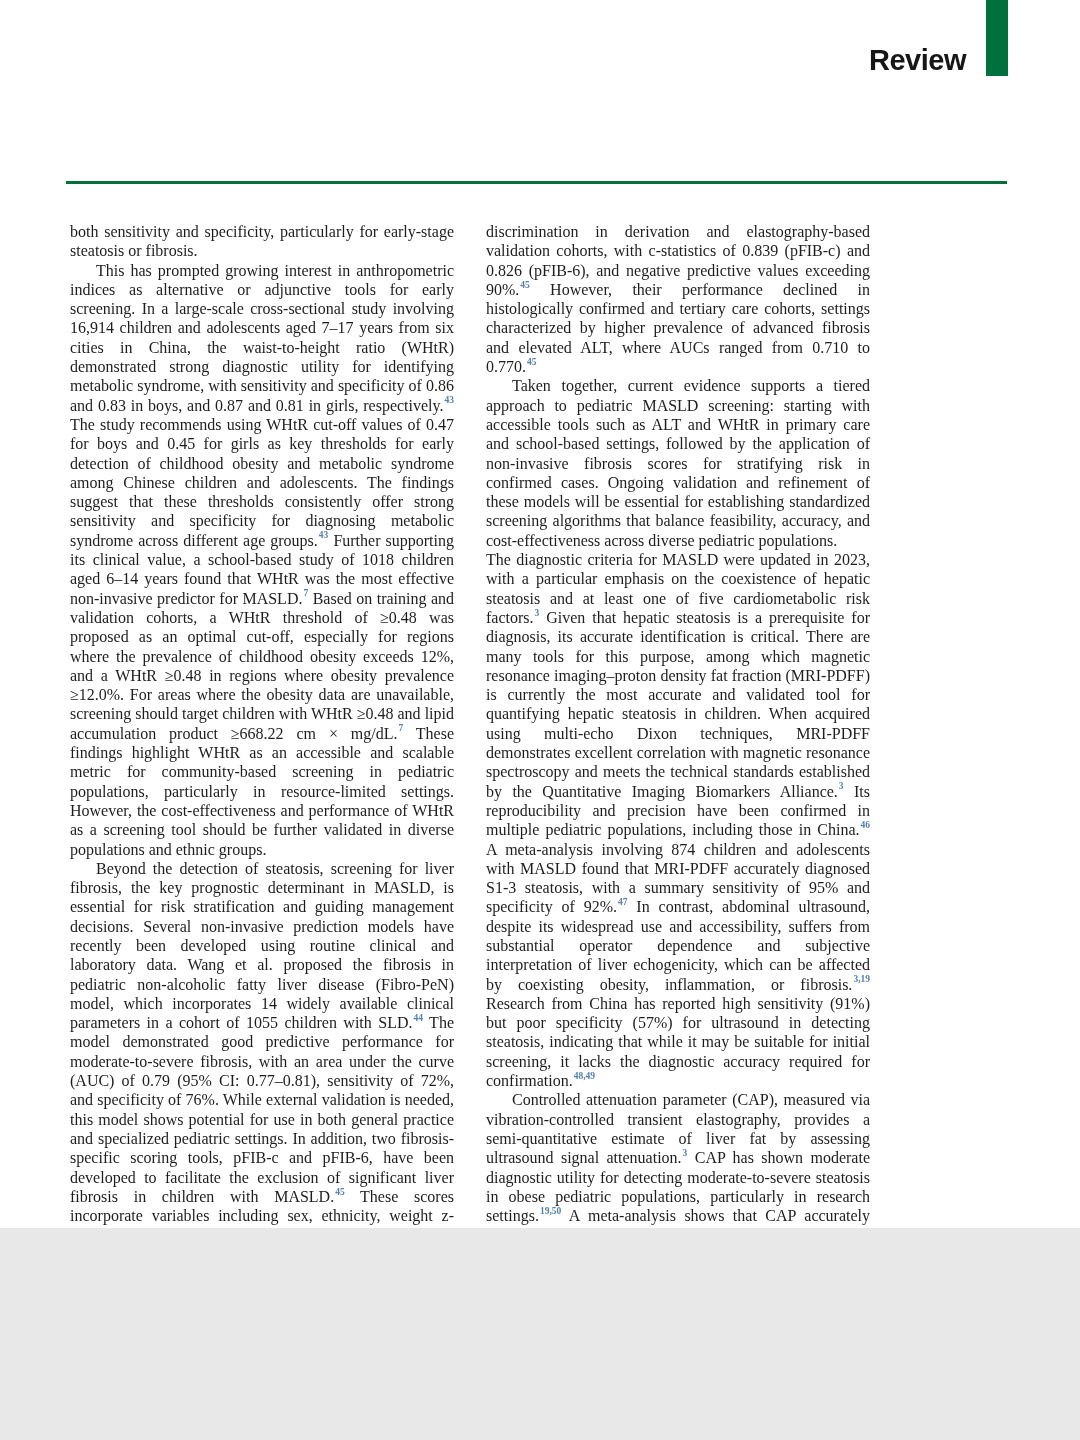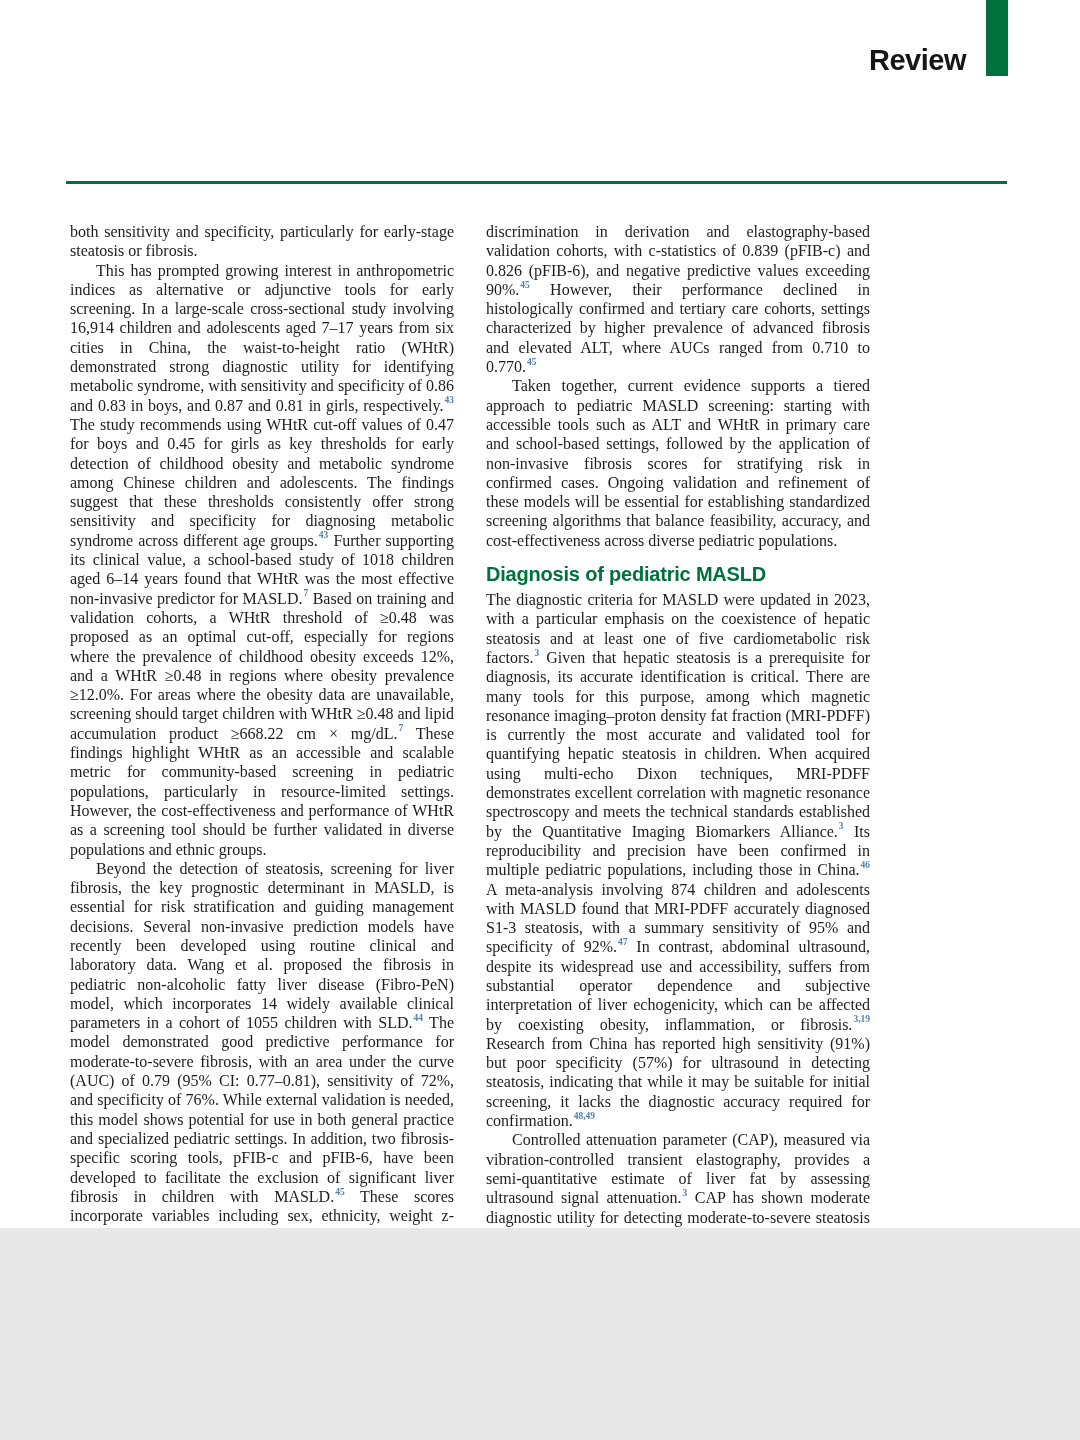--- a/index.html
+++ b/index.html
@@ -96,21 +96,20 @@
 
   <div class="columns">
     <div class="col">
         <p class="body-p">both sensitivity and specificity, particularly for early-stage steatosis or fibrosis.</p>
         <p class="body-p indent">This has prompted growing interest in anthropometric indices as alternative or adjunctive tools for early screening. In a large-scale cross-sectional study involving 16,914 children and adolescents aged 7–17 years from six cities in China, the waist-to-height ratio (WHtR) demonstrated strong diagnostic utility for identifying metabolic syndrome, with sensitivity and specificity of 0.86 and 0.83 in boys, and 0.87 and 0.81 in girls, respectively.<sup class="ref">43</sup> The study recommends using WHtR cut-off values of 0.47 for boys and 0.45 for girls as key thresholds for early detection of childhood obesity and metabolic syndrome among Chinese children and adolescents. The findings suggest that these thresholds consistently offer strong sensitivity and specificity for diagnosing metabolic syndrome across different age groups.<sup class="ref">43</sup> Further supporting its clinical value, a school-based study of 1018 children aged 6–14 years found that WHtR was the most effective non-invasive predictor for MASLD.<sup class="ref">7</sup> Based on training and validation cohorts, a WHtR threshold of ≥0.48 was proposed as an optimal cut-off, especially for regions where the prevalence of childhood obesity exceeds 12%, and a WHtR ≥0.48 in regions where obesity prevalence ≥12.0%. For areas where the obesity data are unavailable, screening should target children with WHtR ≥0.48 and lipid accumulation product ≥668.22 cm × mg/dL.<sup class="ref">7</sup> These findings highlight WHtR as an accessible and scalable metric for community-based screening in pediatric populations, particularly in resource-limited settings. However, the cost-effectiveness and performance of WHtR as a screening tool should be further validated in diverse populations and ethnic groups.</p>
         <p class="body-p indent cont">Beyond the detection of steatosis, screening for liver fibrosis, the key prognostic determinant in MASLD, is essential for risk stratification and guiding management decisions. Several non-invasive prediction models have recently been developed using routine clinical and laboratory data. Wang et al. proposed the fibrosis in pediatric non-alcoholic fatty liver disease (Fibro-PeN) model, which incorporates 14 widely available clinical parameters in a cohort of 1055 children with SLD.<sup class="ref">44</sup> The model demonstrated good predictive performance for moderate-to-severe fibrosis, with an area under the curve (AUC) of 0.79 (95% CI: 0.77–0.81), sensitivity of 72%, and specificity of 76%. While external validation is needed, this model shows potential for use in both general practice and specialized pediatric settings. In addition, two fibrosis-specific scoring tools, pFIB-c and pFIB-6, have been developed to facilitate the exclusion of significant liver fibrosis in children with MASLD.<sup class="ref">45</sup> These scores incorporate variables including sex, ethnicity, weight z-score, homeostatic model assessment–insulin resistance, ALT levels, and hypertension status. Both models demonstrated strong</p>
       </div>
     <div class="col">
         <p class="body-p">discrimination in derivation and elastography-based validation cohorts, with c-statistics of 0.839 (pFIB-c) and 0.826 (pFIB-6), and negative predictive values exceeding 90%.<sup class="ref">45</sup> However, their performance declined in histologically confirmed and tertiary care cohorts, settings characterized by higher prevalence of advanced fibrosis and elevated ALT, where AUCs ranged from 0.710 to 0.770.<sup class="ref">45</sup></p>
         <p class="body-p indent">Taken together, current evidence supports a tiered approach to pediatric MASLD screening: starting with accessible tools such as ALT and WHtR in primary care and school-based settings, followed by the application of non-invasive fibrosis scores for stratifying risk in confirmed cases. Ongoing validation and refinement of these models will be essential for establishing standardized screening algorithms that balance feasibility, accuracy, and cost-effectiveness across diverse pediatric populations.</p>
-        <div class="section-heading">Diagnosis of pediatric MASLD</div>
         <p class="body-p">The diagnostic criteria for MASLD were updated in 2023, with a particular emphasis on the coexistence of hepatic steatosis and at least one of five cardiometabolic risk factors.<sup class="ref">3</sup> Given that hepatic steatosis is a prerequisite for diagnosis, its accurate identification is critical. There are many tools for this purpose, among which magnetic resonance imaging–proton density fat fraction (MRI-PDFF) is currently the most accurate and validated tool for quantifying hepatic steatosis in children. When acquired using multi-echo Dixon techniques, MRI-PDFF demonstrates excellent correlation with magnetic resonance spectroscopy and meets the technical standards established by the Quantitative Imaging Biomarkers Alliance.<sup class="ref">3</sup> Its reproducibility and precision have been confirmed in multiple pediatric populations, including those in China.<sup class="ref">46</sup> A meta-analysis involving 874 children and adolescents with MASLD found that MRI-PDFF accurately diagnosed S1-3 steatosis, with a summary sensitivity of 95% and specificity of 92%.<sup class="ref">47</sup> In contrast, abdominal ultrasound, despite its widespread use and accessibility, suffers from substantial operator dependence and subjective interpretation of liver echogenicity, which can be affected by coexisting obesity, inflammation, or fibrosis.<sup class="ref">3,19</sup> Research from China has reported high sensitivity (91%) but poor specificity (57%) for ultrasound in detecting steatosis, indicating that while it may be suitable for initial screening, it lacks the diagnostic accuracy required for confirmation.<sup class="ref">48,49</sup></p>
         <p class="body-p indent cont">Controlled attenuation parameter (CAP), measured via vibration-controlled transient elastography, provides a semi-quantitative estimate of liver fat by assessing ultrasound signal attenuation.<sup class="ref">3</sup> CAP has shown moderate diagnostic utility for detecting moderate-to-severe steatosis in obese pediatric populations, particularly in research settings.<sup class="ref">19,50</sup> A meta-analysis shows that CAP accurately diagnosed S1-3 steatosis, with a summary</p>
       </div>
   </div>
 
   <div class="footer-left">www.thelancet.com Vol 64 November, 2025</div>
   <div class="footer-page">5</div>
 </div>
 
 </body></html>

